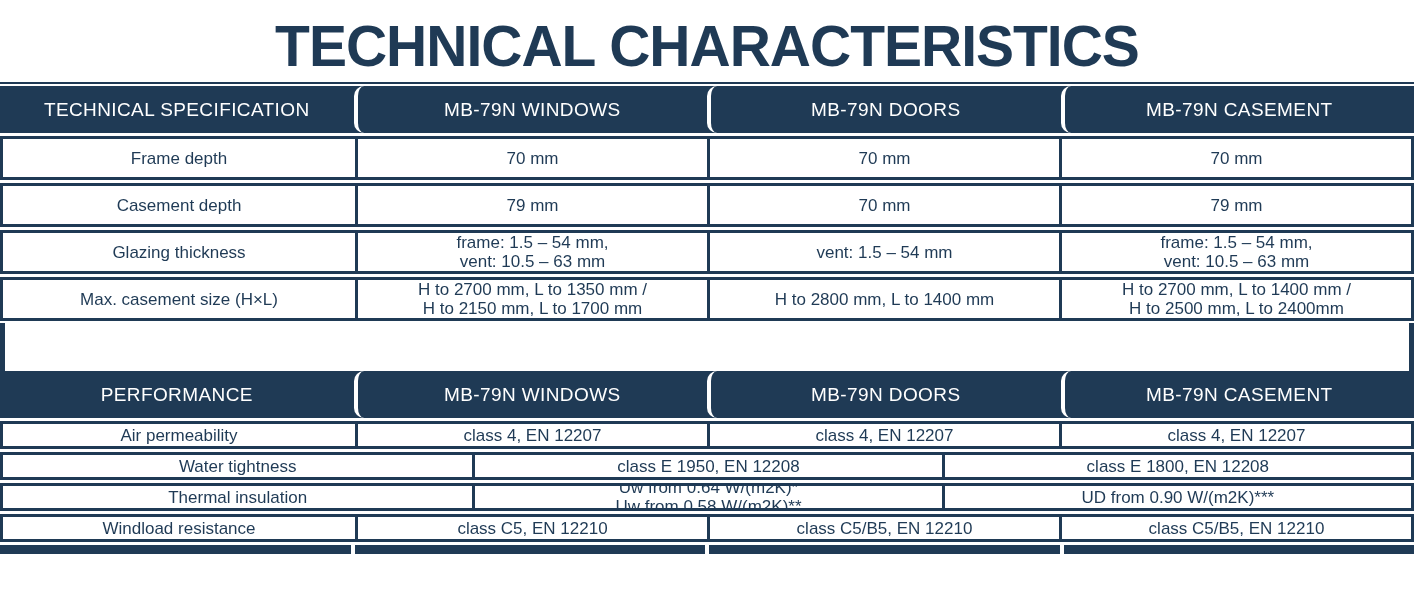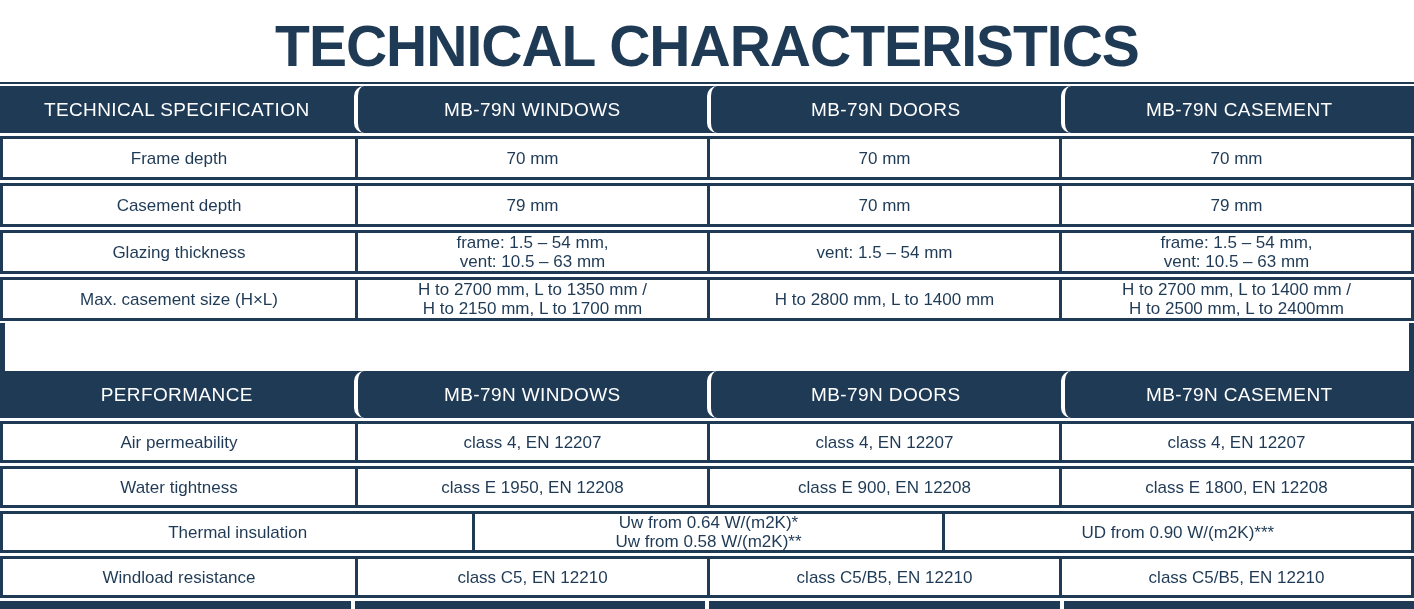--- a/index.html
+++ b/index.html
@@ -20,21 +20,21 @@
   .hcell{
     flex:1 1 25%;display:flex;align-items:center;justify-content:center;
     color:#ffffff;font-size:19px;letter-spacing:.4px;box-sizing:border-box;border-radius:10px;
   }
   .hcell + .hcell{border-left:4px solid #ffffff;}
   .trow{
     display:flex;border:3px solid #1f3a55;margin-top:3px;background:#fff;
     box-sizing:border-box;
   }
   .spec .trow{height:44px;}
-  .perf .trow{height:42px;}
+  .perf .trow{height:28px;}
   .tcell{
     flex:1 1 25%;display:flex;flex-direction:column;align-items:center;
     justify-content:center;font-size:17px;line-height:19px;text-align:center;
     box-sizing:border-box;overflow:hidden;
   }
   .tcell + .tcell{border-left:3px solid #1f3a55;}
   .gap-row{
     height:48px;margin-top:2px;background:#ffffff;
     border-left:5px solid #1f3a55;border-right:5px solid #1f3a55;
     box-sizing:border-box;
@@ -145,23 +145,20 @@
         </div>
       </div>
       <div class="trow">
         <div class="tcell">
           <div>Water tightness</div>
         </div>
         <div class="tcell">
           <div>class E 1950, EN 12208</div>
         </div>
         <div class="tcell">
-          <div>class E 900, EN 12208</div>
-        </div>
-        <div class="tcell">
           <div>class E 1800, EN 12208</div>
         </div>
       </div>
       <div class="trow">
         <div class="tcell">
           <div>Thermal insulation</div>
         </div>
         <div class="tcell">
           <div>Uw from 0.64 W/(m2K)*</div>
           <div>Uw from 0.58 W/(m2K)**</div>

